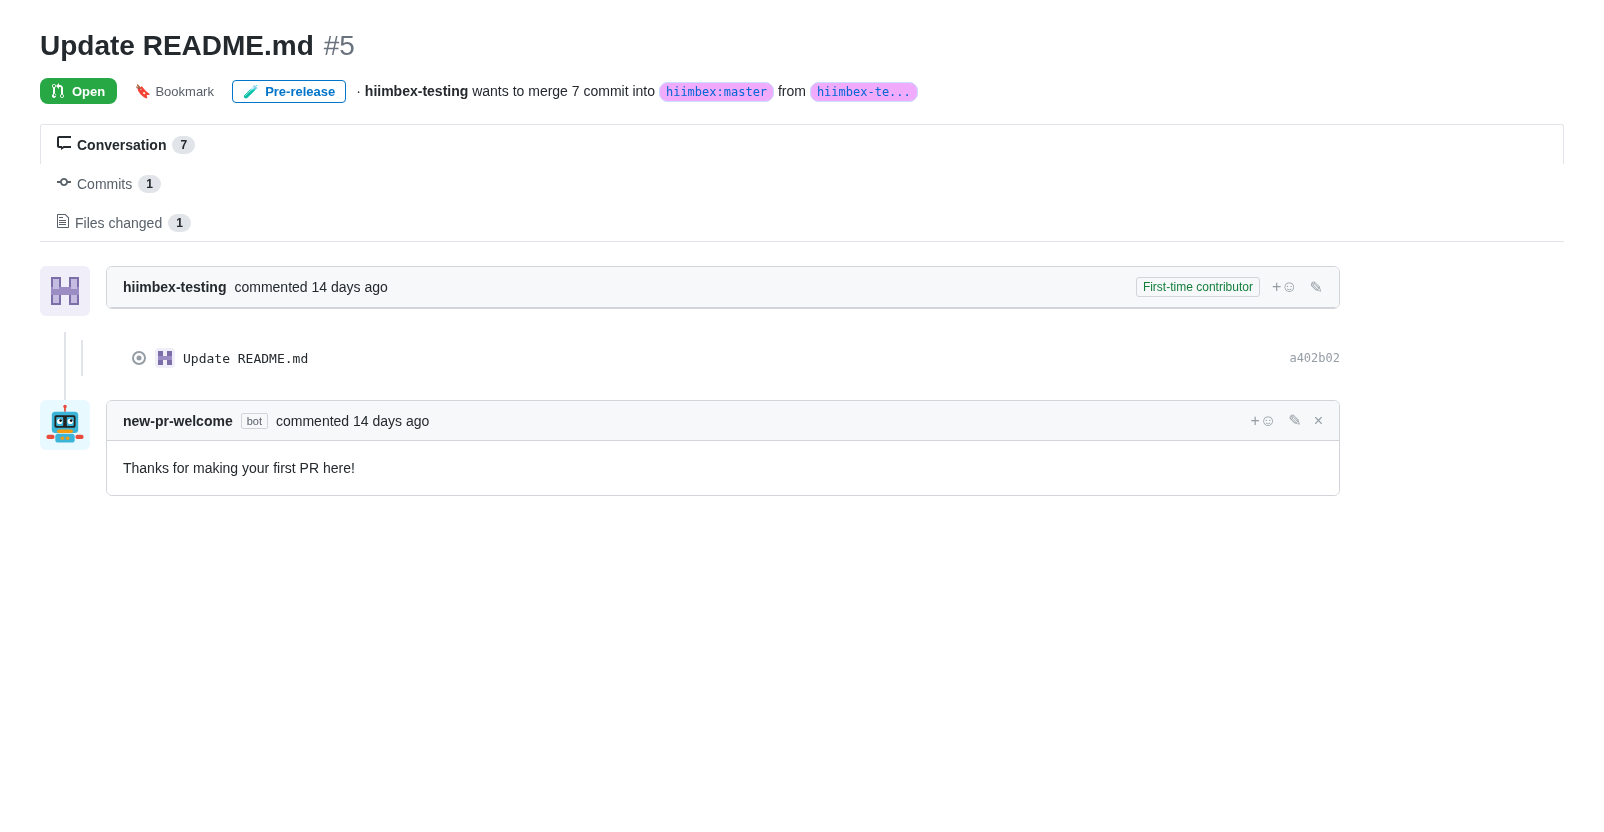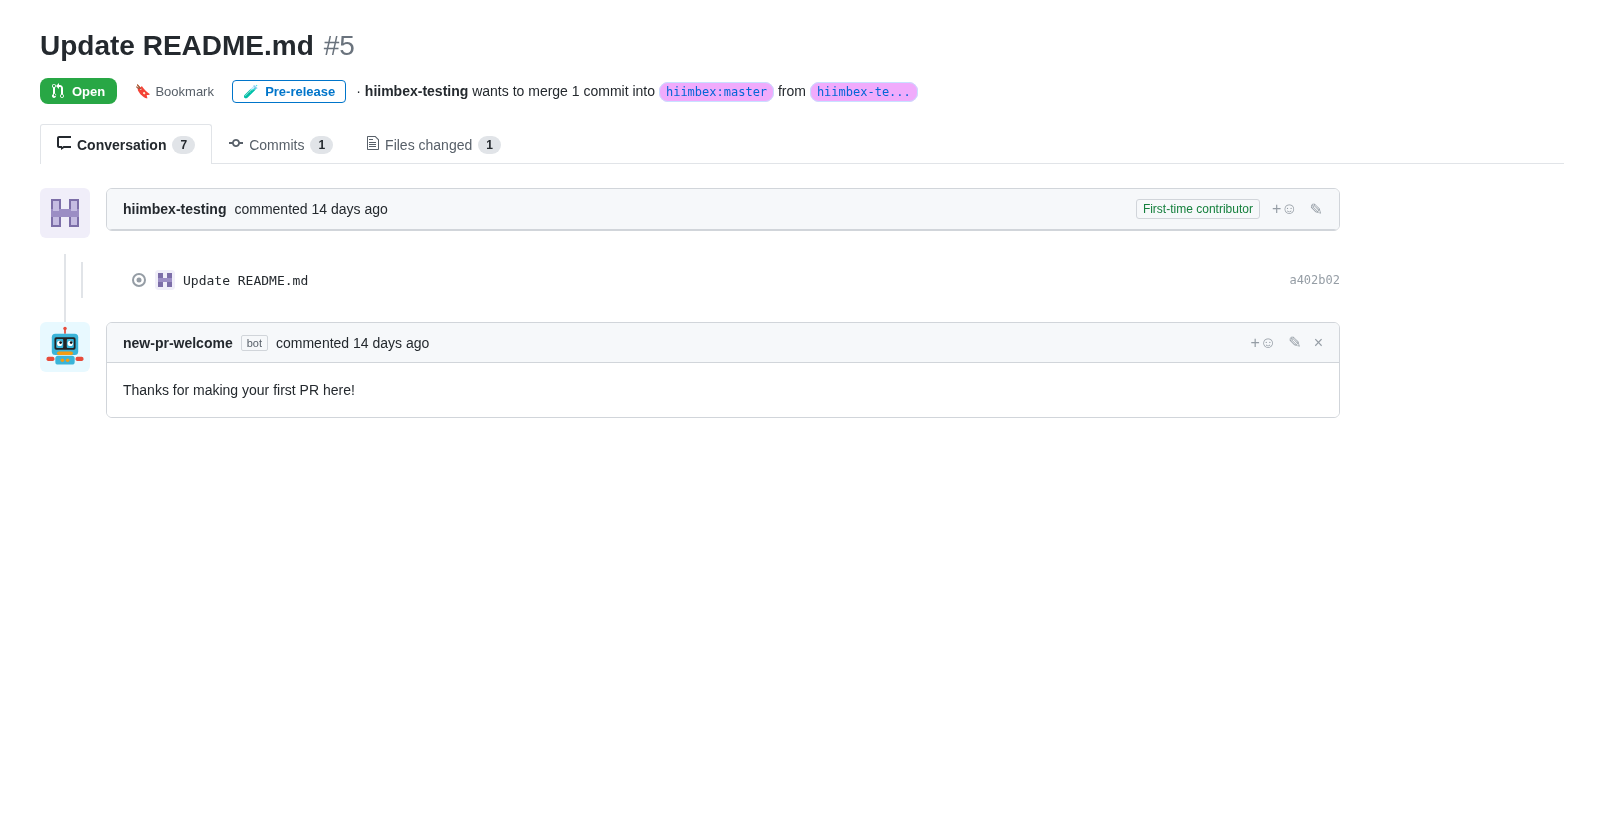--- a/index.html
+++ b/index.html
@@ -89,20 +89,21 @@
       font-size: 12px;
       font-family: monospace;
     }
 
     
     .tabs {
       display: flex;
       border-bottom: 1px solid #e1e4e8;
       margin-bottom: 24px;
       gap: 0;
+      flex-direction: column;
     }
     .tab {
       display: flex;
       align-items: center;
       gap: 6px;
       padding: 10px 16px;
       font-size: 14px;
       color: #586069;
       cursor: pointer;
       border: 1px solid transparent;
@@ -293,21 +294,21 @@
     <span>Bookmark</span>
   </button>
 
   <span class="prerelease-badge">
     <span>🧪</span>
     <span>Pre-release</span>
   </span>
 
   <span class="meta-text">
     · <strong>hiimbex-testing</strong>
-    <span>wants to merge 1 commit into</span>
+    <span>wants to merge 7 commit into</span>
     <span class="branch-link">hiimbex:master</span>
     <span> from </span>
     <span class="branch-link">hiimbex-te...</span>
   </span>
 </div>
 
 <div class="tabs">
   <div class="tab active">
     <span>
       <svg width="14" height="16" viewBox="0 0 14 16" fill="currentColor">

